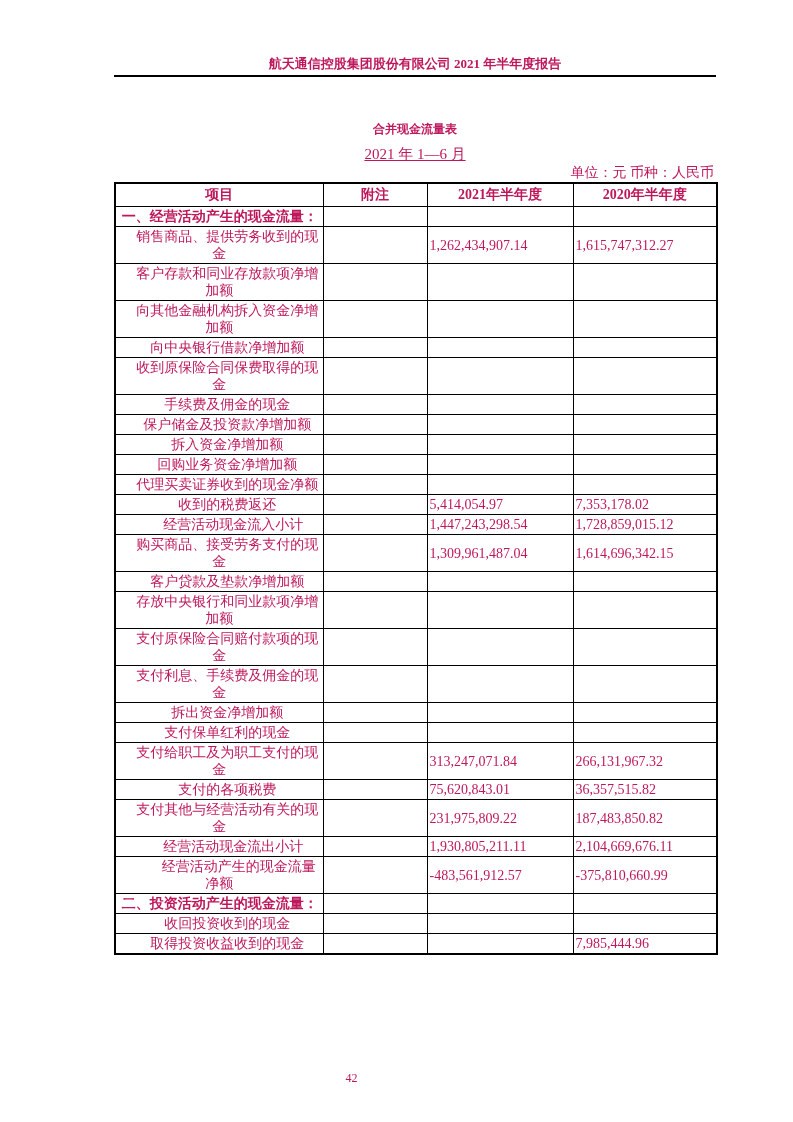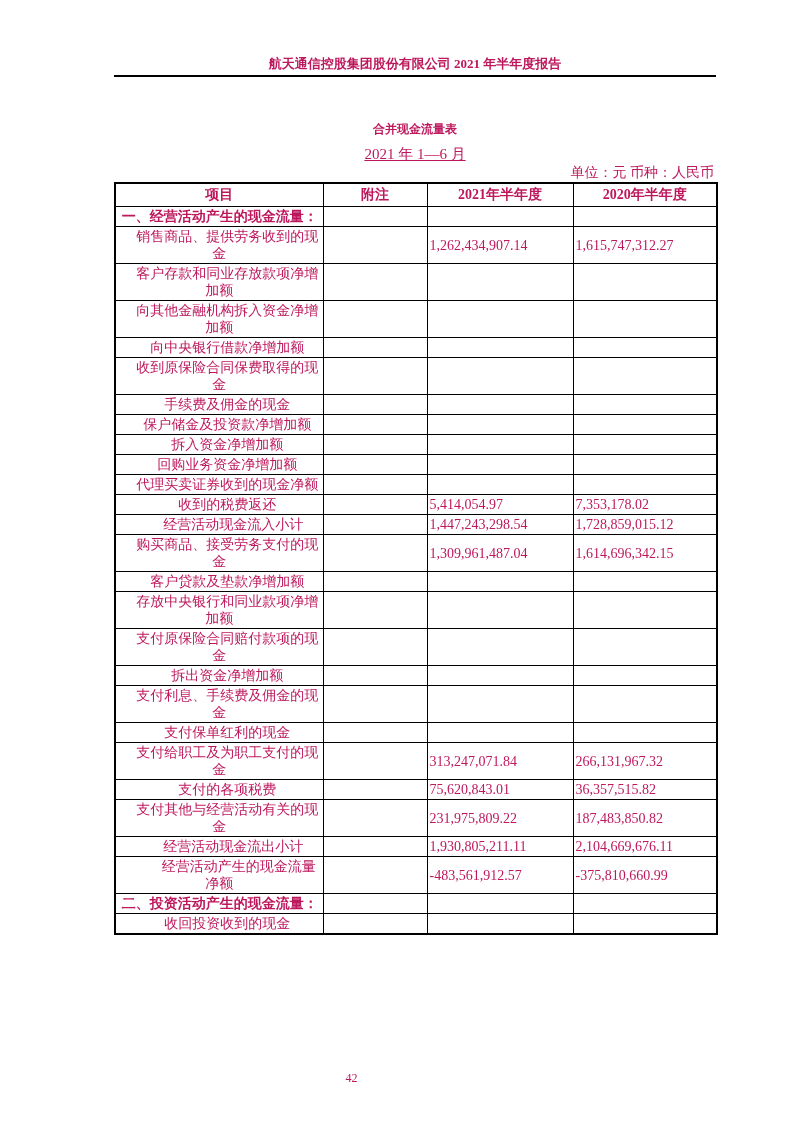--- a/index.html
+++ b/index.html
@@ -218,27 +218,27 @@
             <td class="cell-num"></td>
             <td class="cell-num"></td>
           </tr>
           <tr class="row-item">
             <td class="cell-item">支付原保险合同赔付款项的现金</td>
             <td class="cell-note"></td>
             <td class="cell-num"></td>
             <td class="cell-num"></td>
           </tr>
           <tr class="row-item">
+            <td class="cell-item">支付利息、手续费及佣金的现金</td>
+            <td class="cell-note"></td>
+            <td class="cell-num"></td>
+            <td class="cell-num"></td>
+          </tr>
+          <tr class="row-item">
             <td class="cell-item">拆出资金净增加额</td>
-            <td class="cell-note"></td>
-            <td class="cell-num"></td>
-            <td class="cell-num"></td>
-          </tr>
-          <tr class="row-item">
-            <td class="cell-item">支付利息、手续费及佣金的现金</td>
             <td class="cell-note"></td>
             <td class="cell-num"></td>
             <td class="cell-num"></td>
           </tr>
           <tr class="row-item">
             <td class="cell-item">支付保单红利的现金</td>
             <td class="cell-note"></td>
             <td class="cell-num"></td>
             <td class="cell-num"></td>
           </tr>
@@ -277,19 +277,25 @@
             <td class="cell-note"></td>
             <td class="cell-num"></td>
             <td class="cell-num"></td>
           </tr>
           <tr class="row-item">
             <td class="cell-item">收回投资收到的现金</td>
             <td class="cell-note"></td>
             <td class="cell-num"></td>
             <td class="cell-num"></td>
           </tr>
+          <tr class="row-item">
+            <td class="cell-item">取得投资收益收到的现金</td>
+            <td class="cell-note"></td>
+            <td class="cell-num"></td>
+            <td class="cell-num">7,985,444.96</td>
+          </tr>
         </tbody>
     </table>
 
   </div>
 
   <div class="page-footer">42</div>
 </div>
 
 </body></html>

